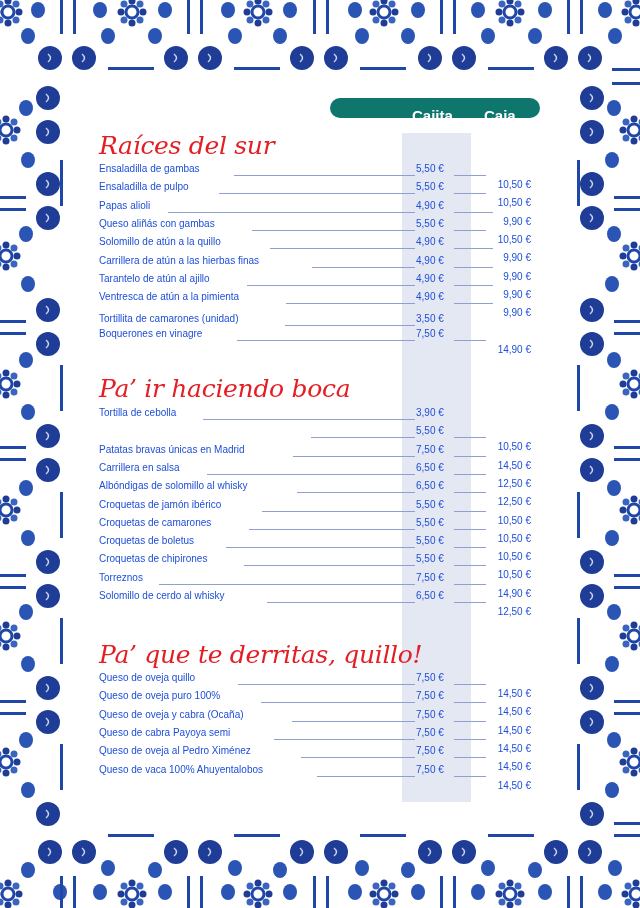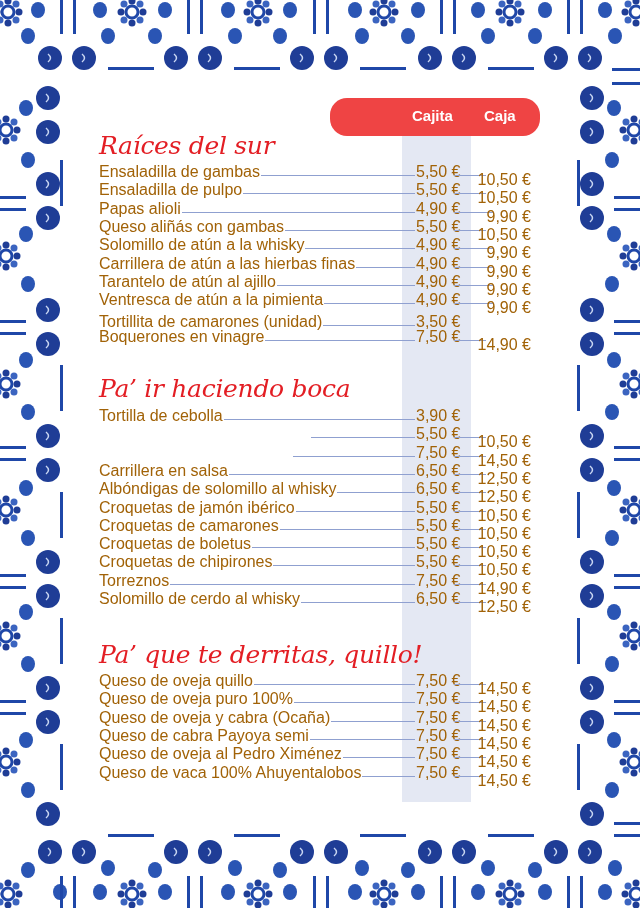--- a/index.html
+++ b/index.html
@@ -1,30 +1,30 @@
 <!DOCTYPE html>
 <html><head>
 <meta charset="utf-8">
 <style>
   html, body { margin:0; padding:0; }
   body { width:640px; height:908px; position:relative; overflow:hidden; background:#ffffff; font-family:"Liberation Sans", sans-serif; }
   .border-layer { position:absolute; inset:0; }
   .panel { position:absolute; left:68px; top:72px; width:506px; height:760px; background:#ffffff; border-radius:4px; }
   .cajita-col { position:absolute; left:402px; top:133px; width:69px; height:669px; background:#e4e8f3; }
-  .header-pill { position:absolute; left:330px; top:98px; width:210px; height:38px; background:#ef4444; border-radius:17px; color:#fff; font-weight:bold; font-size:15px; }
+  .header-pill { position:absolute; left:330px; top:98px; width:210px; height:20px; background:#0f766e; border-radius:17px; color:#fff; font-weight:bold; font-size:15px; }
   .header-pill span { position:absolute; top:9px; }
   .h-cajita { left:82px; }
   .h-caja { left:154px; }
   .section-title { position:absolute; left:99px; color:#e31e24; font-family:"DejaVu Serif", serif; font-style:italic; font-size:25px; letter-spacing:-0.3px; }
-  .item { position:absolute; left:99px; width:432px; height:18px; font-size:16px; color:#a16207; }
+  .item { position:absolute; left:99px; width:432px; height:18px; font-size:10px; color:#1d4ed8; }
   .item .name { position:absolute; left:0; top:0; white-space:nowrap; background:#fff; padding-right:1px; }
   .item .lead1 { position:absolute; top:12px; height:0; border-bottom:1px solid #8fa0d0; }
   .item .lead2 { position:absolute; top:12px; height:0; border-bottom:1px solid #8fa0d0; }
   .item .p1 { position:absolute; left:317px; top:0; white-space:nowrap; }
-  .item .p2 { position:absolute; right:0; top:8px; white-space:nowrap; text-align:right; }
+  .item .p2 { position:absolute; right:0; top:16px; white-space:nowrap; text-align:right; }
 </style>
 </head>
 <body>
 
 <svg class="border-layer" width="640" height="908" viewBox="0 0 640 908" xmlns="http://www.w3.org/2000/svg">
   <defs>
     <g id="flower">
       <circle cx="0" cy="0" r="6" fill="none" stroke="#1f47a8" stroke-width="3"></circle>
       <circle cx="0" cy="-11" r="3.5" fill="#1f3d96"></circle>
       <circle cx="8" cy="-8" r="3.5" fill="#3b64c0"></circle>
@@ -286,21 +286,21 @@
     </div>
     <div class="item" style="top: 217.9px;">
       <span class="lead1" style="left: 153px; width: 163px;"></span>
       <span class="name">Queso aliñás con gambas</span>
       <span class="p1">5,50 €</span>
       <span class="lead2" style="left: 355px; width: 32px;"></span>
       <span class="p2">10,50 €</span>
     </div>
     <div class="item" style="top: 236.2px;">
       <span class="lead1" style="left: 171px; width: 145px;"></span>
-      <span class="name">Solomillo de atún a la whisky</span>
+      <span class="name">Solomillo de atún a la quillo</span>
       <span class="p1">4,90 €</span>
       <span class="lead2" style="left: 355px; width: 39px;"></span>
       <span class="p2">9,90 €</span>
     </div>
     <div class="item" style="top: 254.5px;">
       <span class="lead1" style="left: 213px; width: 103px;"></span>
       <span class="name">Carrillera de atún a las hierbas finas</span>
       <span class="p1">4,90 €</span>
       <span class="lead2" style="left: 355px; width: 39px;"></span>
       <span class="p2">9,90 €</span>
@@ -338,20 +338,21 @@
       <span class="p1">3,90 €</span>
     </div>
     <div class="item" style="top: 425.3px;">
       <span class="lead1" style="left: 212px; width: 104px;"></span>
       <span class="p1">5,50 €</span>
       <span class="lead2" style="left: 355px; width: 32px;"></span>
       <span class="p2">10,50 €</span>
     </div>
     <div class="item" style="top: 443.6px;">
       <span class="lead1" style="left: 194px; width: 122px;"></span>
+      <span class="name">Patatas bravas únicas en Madrid</span>
       <span class="p1">7,50 €</span>
       <span class="lead2" style="left: 355px; width: 32px;"></span>
       <span class="p2">14,50 €</span>
     </div>
     <div class="item" style="top: 461.9px;">
       <span class="lead1" style="left: 108px; width: 208px;"></span>
       <span class="name">Carrillera en salsa</span>
       <span class="p1">6,50 €</span>
       <span class="lead2" style="left: 355px; width: 32px;"></span>
       <span class="p2">12,50 €</span>

